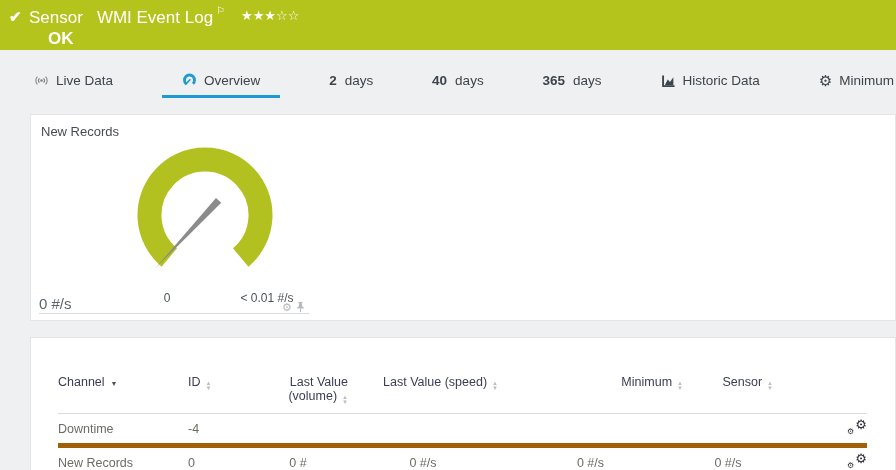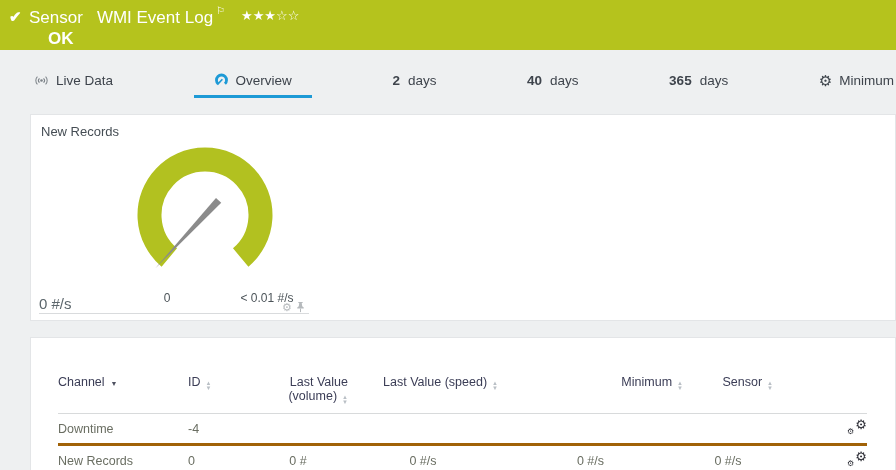--- a/index.html
+++ b/index.html
@@ -37,21 +37,21 @@
   .gauge-current{position:absolute;left:8px;top:180px;font-size:15px;color:#5c666c;}
   .mini-actions{position:absolute;left:251px;top:186px;display:flex;align-items:center;gap:4px;color:#b6babd;}
   .mini-actions .glyph{font-size:11px;line-height:1;cursor:pointer;}
   .mini-divider{position:absolute;left:8px;top:198px;width:270px;height:1px;background:#d9dbdd;}
   
   table.channels{border-collapse:collapse;margin-left:27px;width:calc(100% - 55px);table-layout:fixed;}
   .channels th{font-weight:normal;font-size:12.5px;color:#3b3d56;vertical-align:top;
                padding:37px 0 9px 0;text-align:right;cursor:pointer;}
   .channels th.l{text-align:left;}
   .channels thead tr{border-bottom:1px solid #d8dadb;}
-  .channels tbody tr{border-bottom:3px solid #a16207;}
+  .channels tbody tr{border-bottom:5px solid #a16207;}
   .channels td{font-size:12.5px;color:#6a6e62;height:29px;padding:0;text-align:center;}
   .channels td.l{text-align:left;}
   .channels td.r{text-align:right;}
   .sort{display:inline-flex;flex-direction:column;margin-left:5px;vertical-align:1px;
         font-size:6px;line-height:4.5px;color:#b9bfc5;}
   .sort-desc{font-size:7px;color:#4e5160;margin-left:6px;}
   .gear-pair{position:relative;display:inline-block;width:20px;height:15px;color:#2f3038;cursor:pointer;}
   .gear-pair .g-big{position:absolute;right:0;top:-2px;font-size:13px;line-height:1;}
   .gear-pair .g-small{position:absolute;left:0;bottom:-1px;font-size:8px;line-height:1;}
 </style>
@@ -88,20 +88,27 @@
     <b>2</b>
     <span>days</span>
   </div>
   <div class="tab">
     <b>40</b>
     <span>days</span>
   </div>
   <div class="tab">
     <b>365</b>
     <span>days</span>
+  </div>
+  <div class="tab">
+    <svg width="15" height="14" viewBox="0 0 16 15">
+      <path d="M2.2 1.5 V13 H14.5" stroke="#3d444b" stroke-width="2" fill="none"></path>
+      <path d="M4 12 L7.2 5.8 L9.6 8.6 L13.2 3.6 L13.2 12 Z" fill="#3d444b"></path>
+    </svg>
+    <span>Historic Data</span>
   </div>
   <div class="tab" style="padding-right:2px;">
     <span class="glyph">⚙</span>
     <span>Minimum</span>
   </div>
 </div>
 
 <div class="panel gauge-panel">
   <div class="chan-label">New Records</div>
 

